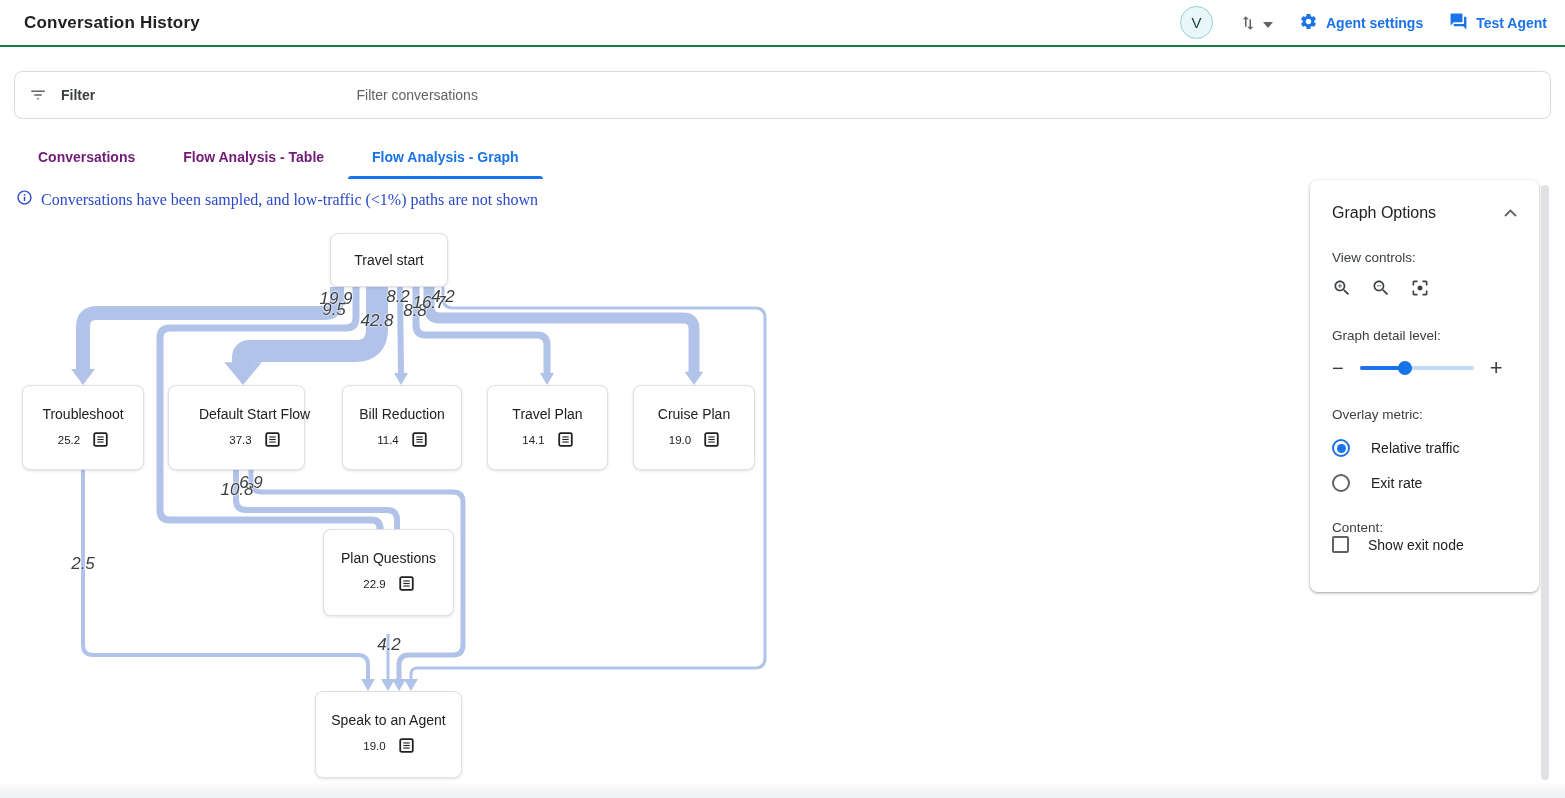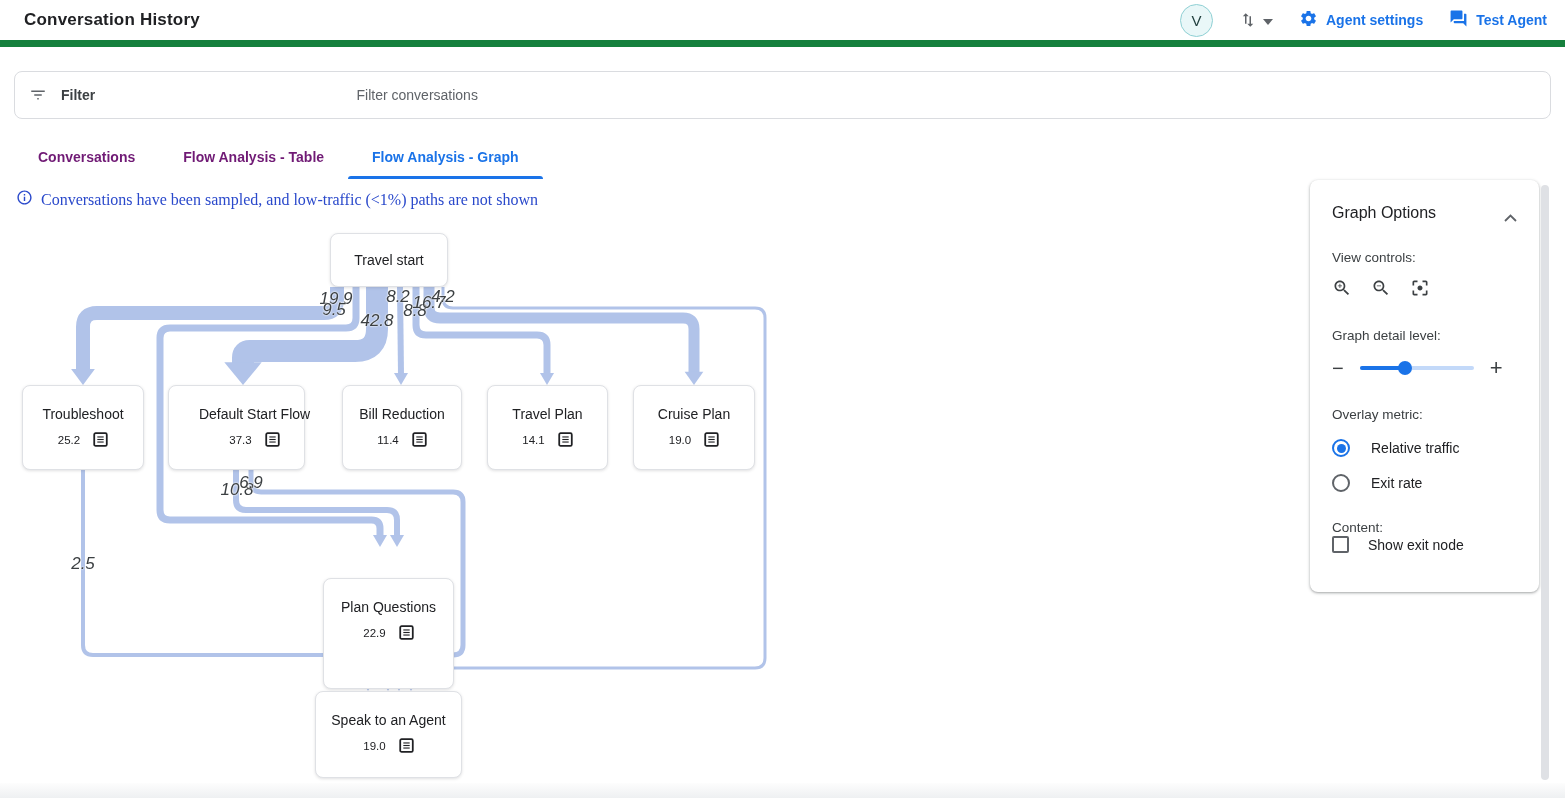--- a/index.html
+++ b/index.html
@@ -2,21 +2,21 @@
 <html><head>
 <meta charset="utf-8">
 <style>
   * { box-sizing: border-box; margin: 0; padding: 0; }
   html,body { width:1565px; height:798px; overflow:hidden; background:#fff;
     font-family:"Liberation Sans", sans-serif; color:#202124; }
   .app { position:relative; width:1565px; height:798px; }
 
   
   .header { position:absolute; left:0; top:0; width:100%; height:47px;
-    border-bottom:7px solid #15803d; display:flex; align-items:center; background:#fff; z-index:30;}
+    border-bottom:2px solid #15803d; display:flex; align-items:center; background:#fff; z-index:30;}
   .header-title { font-size:17px; font-weight:700; letter-spacing:.2px; margin-left:24px; }
   .header-right { margin-left:auto; display:flex; align-items:center; gap:26px; padding-right:18px; }
   .avatar { width:33px; height:33px; border-radius:50%; background:#e9f7f8; border:1.5px solid #8fd0d4;
     display:flex; align-items:center; justify-content:center; font-size:15px; color:#1f3d3c; cursor:pointer;}
   .sort-btn { display:flex; align-items:center; gap:6px; cursor:pointer; }
   .blue-action { display:flex; align-items:center; gap:8px; color:#1a73e8; font-size:14px; font-weight:700; cursor:pointer;}
 
   
   .filter-bar { position:absolute; left:14px; top:71px; width:1537px; height:48px;
     border:1px solid #dadce0; border-radius:8px; display:flex; align-items:center; padding:16px 14px; gap:14px;}
@@ -48,21 +48,21 @@
   .gnode .gtitle { font-size:14px; color:#202124; margin-top:20px; white-space:nowrap; }
   .gnode.plain { justify-content:center; }
   .gnode.plain .gtitle { margin-top:0; }
   .gnode .gvalue { display:flex; align-items:center; gap:13px; margin-top:10px; font-size:11.5px; color:#202124;}
   .gnode .table-ic { display:flex; cursor:pointer; }
 
   
   .panel { position:absolute; left:1310px; top:180px; width:229px; height:412px; background:#fff;
     border-radius:8px; box-shadow:0 1px 2px rgba(60,64,67,.3), 0 1px 3px 1px rgba(60,64,67,.15);
     padding:24px 22px; z-index:20; }
-  .panel-head { display:flex; align-items:flex-end; justify-content:space-between; }
+  .panel-head { display:flex; align-items:center; justify-content:space-between; }
   .panel-title { font-size:16px; color:#202124; }
   .panel-sub { font-size:13.5px; color:#3c4043; }
   .view-icons { display:flex; gap:19px; margin-top:13px; }
   .icon-btn { cursor:pointer; display:flex; }
   .vc-label { margin-top:28px; }
   .slider-row { display:flex; align-items:center; margin-top:18px; gap:16px; }
   .slider { position:relative; width:114px; height:14px; cursor:pointer; }
   .slider .track { position:absolute; top:5px; left:0; width:100%; height:4px; background:#c3d9f9; border-radius:2px;}
   .slider .fill { position:absolute; top:5px; left:0; height:4px; background:#1a73e8; border-radius:2px;}
   .slider .thumb { position:absolute; top:0; width:14px; height:14px; border-radius:50%; background:#1a73e8;
@@ -253,21 +253,21 @@
           <span class="table-ic">
             <svg width="15" height="15" viewBox="0 0 16 16">
               <rect x="1.3" y="1.3" width="13.4" height="13.4" rx="1.5" fill="none" stroke="#202124" stroke-width="1.9"></rect>
               <line x1="4.6" y1="5.3" x2="11.4" y2="5.3" stroke="#202124" stroke-width="1.2"></line>
               <line x1="4.6" y1="8" x2="11.4" y2="8" stroke="#202124" stroke-width="1.2"></line>
               <line x1="4.6" y1="10.7" x2="11.4" y2="10.7" stroke="#202124" stroke-width="1.2"></line>
             </svg>
           </span>
         </div>
       </div>
-      <div class="gnode" style="left: 323px; top: 578px; width: 131px; height: 111px;">
+      <div class="gnode" style="left: 323px; top: 529px; width: 131px; height: 87px;">
         <div class="gtitle">Plan Questions</div>
         <div class="gvalue">
           <span>22.9</span>
           <span class="table-ic">
             <svg width="15" height="15" viewBox="0 0 16 16">
               <rect x="1.3" y="1.3" width="13.4" height="13.4" rx="1.5" fill="none" stroke="#202124" stroke-width="1.9"></rect>
               <line x1="4.6" y1="5.3" x2="11.4" y2="5.3" stroke="#202124" stroke-width="1.2"></line>
               <line x1="4.6" y1="8" x2="11.4" y2="8" stroke="#202124" stroke-width="1.2"></line>
               <line x1="4.6" y1="10.7" x2="11.4" y2="10.7" stroke="#202124" stroke-width="1.2"></line>
             </svg>

